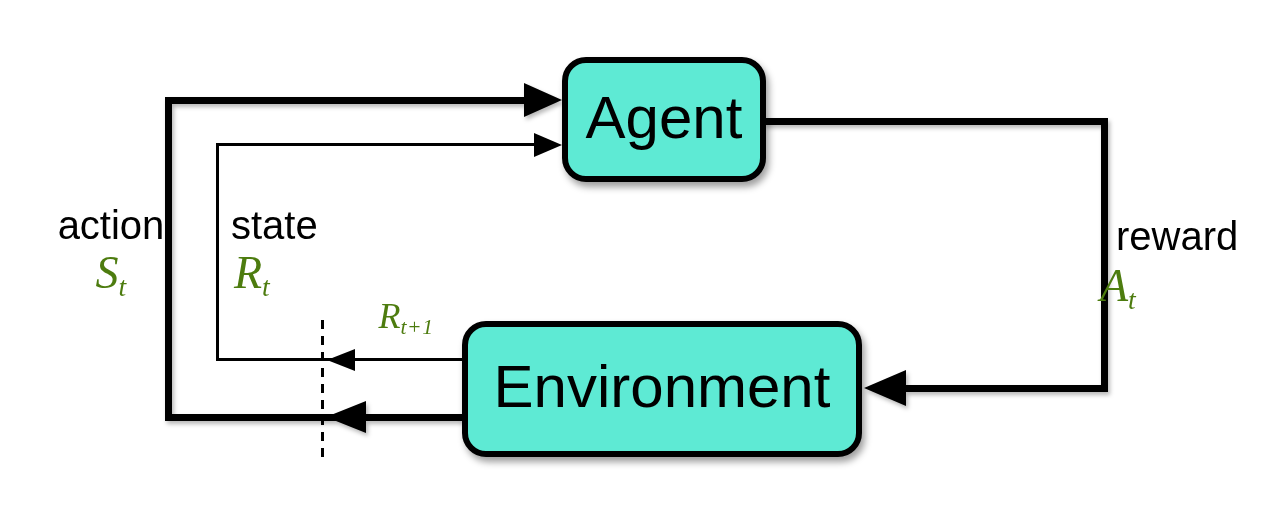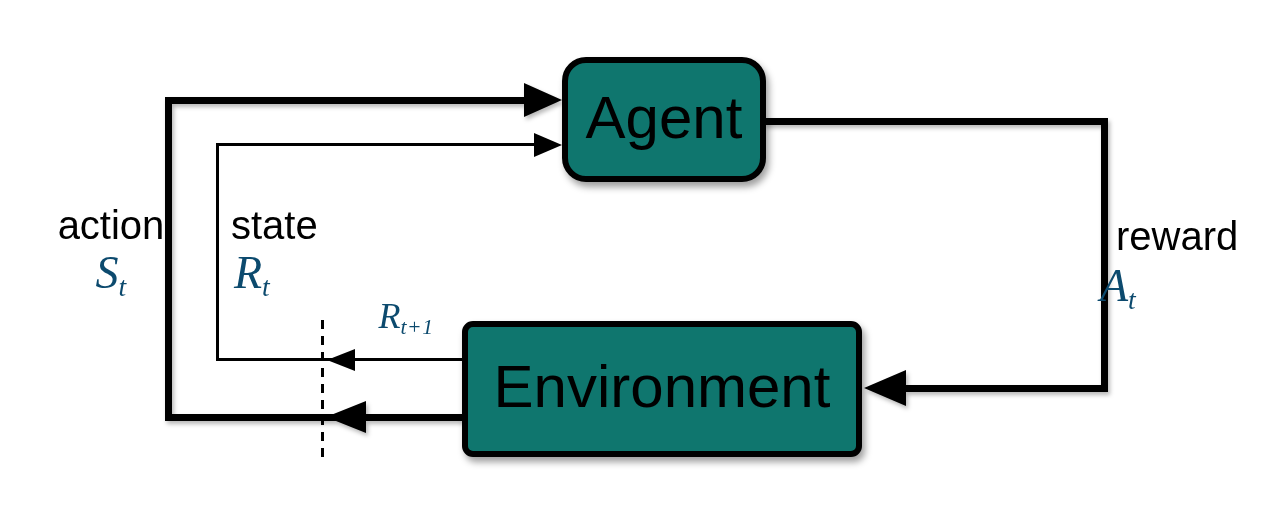--- a/index.html
+++ b/index.html
@@ -12,37 +12,37 @@
     width: 1282px;
     height: 526px;
     background: #ffffff;
     overflow: hidden;
     font-family: "Liberation Sans", sans-serif;
   }
 
   
   .node {
     position: absolute;
-    background: #0f766e;
+    background: #5eead4;
     border: 6px solid #000000;
     border-radius: 24px;
     box-shadow: 3px 5px 7px rgba(0,0,0,0.38);
     display: flex;
     align-items: center;
     justify-content: center;
   }
   .node .node-label {
     font-size: 60px;
     color: #000000;
     letter-spacing: 0px;
     line-height: 1;
     padding-bottom: 4px;
   }
   .node-agent  { left: 562px; top: 57px;  width: 192px; height: 113px; }
-  .node-env    { left: 462px; top: 321px; width: 388px; height: 124px; border-radius: 11px; }
+  .node-env    { left: 462px; top: 321px; width: 388px; height: 124px; }
 
   
   .seg {
     position: absolute;
     background: #000000;
   }
   .connector-group {
     position: absolute;
     left: 0; top: 0; width: 100%; height: 100%;
     pointer-events: none;
@@ -74,21 +74,21 @@
     position: absolute;
     font-size: 40px;
     color: #000000;
     line-height: 1;
     white-space: nowrap;
   }
   .math {
     position: absolute;
     font-family: "Liberation Serif", serif;
     font-style: italic;
-    color: #0c4a6e;
+    color: #4d7c0f;
     line-height: 1;
     white-space: nowrap;
   }
   .math .sub {
     font-size: 0.6em;
     vertical-align: -0.28em;
     letter-spacing: 0.5px;
   }
   .math-big   { font-size: 46px; }
   .math-small { font-size: 36px; }

